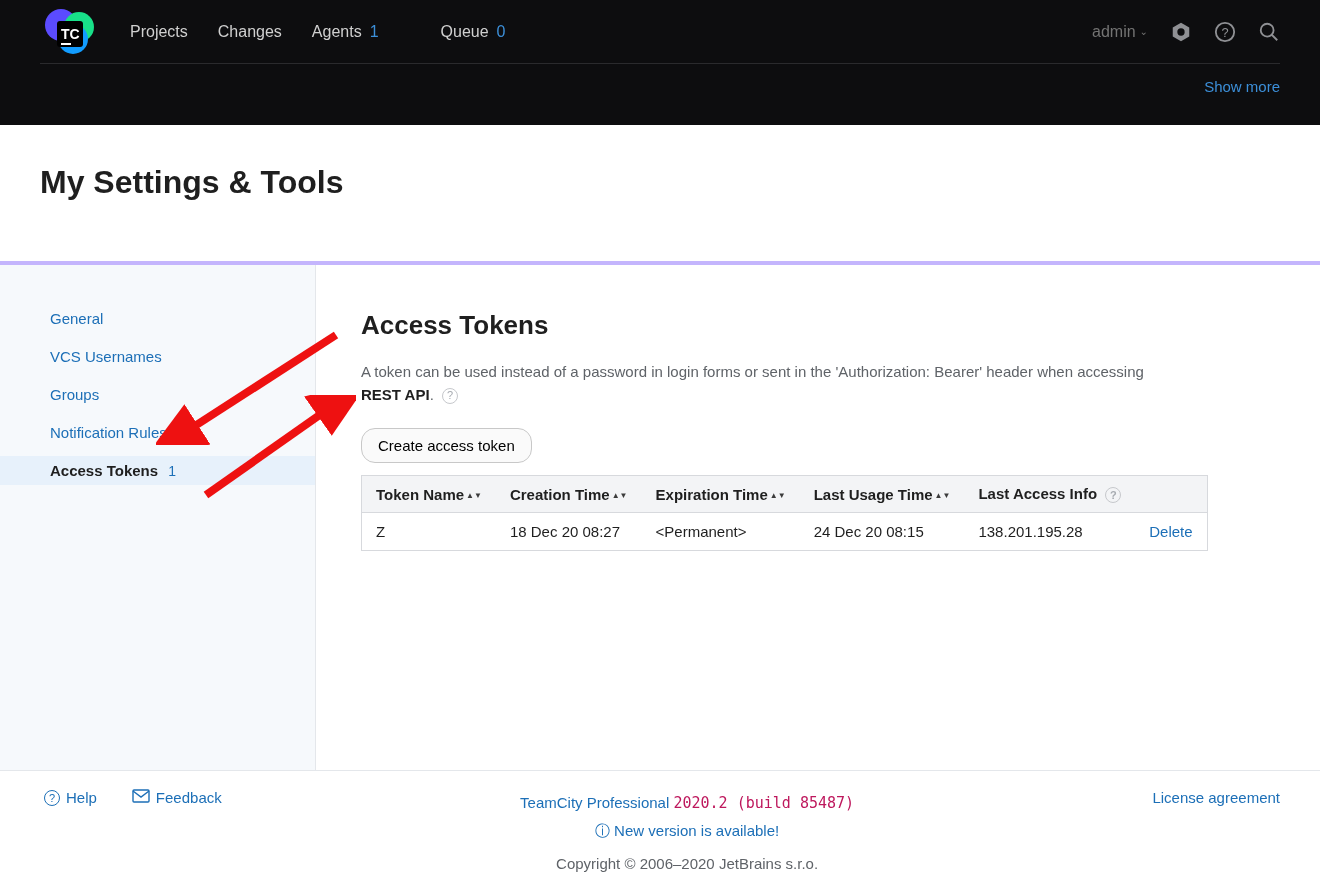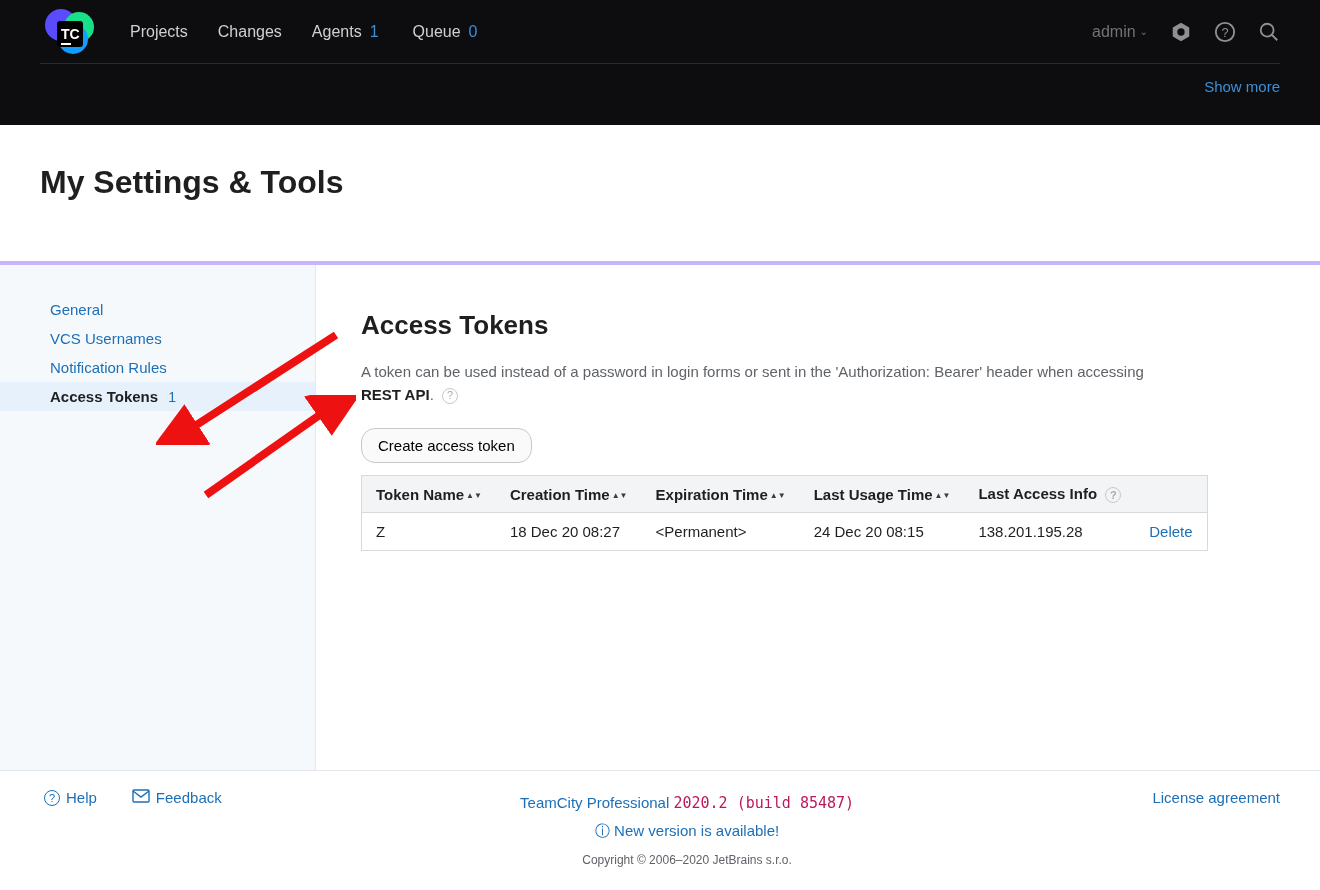--- a/index.html
+++ b/index.html
@@ -53,20 +53,21 @@
     border-right:1px solid #e4e7eb;
     padding:30px 0;
   }
   .side-item {
     display:flex; align-items:flex-end;
     padding:6px 20px 6px 50px;
     font-size:15px;
     color:#1c6fb7;
     cursor:pointer;
     gap:10px;
+    margin-top:9px;
   }
   .side-item.active {
     background:#e7f1fb;
     color:#1f1f1f;
     font-weight:700;
   }
   .side-badge {
     color:#1c6fb7;
     font-weight:400;
     font-size:14px;
@@ -121,21 +122,21 @@
     background:#fff;
     position:relative;
   }
   .footer-row { display:flex; align-items:flex-start; }
   .footer-left { display:flex; gap:35px; }
   .footer-left .f-item { color:#1c6fb7; display:flex; align-items:center; gap:6px; cursor:pointer; }
   .footer-center { flex:1; text-align:center; line-height:1.8; }
   .footer-center .tc-link { color:#1c6fb7; }
   .footer-center .muted { color:#be185d; font-family: monospace, "Segoe UI"; }
   .footer-center .nv { color:#1c6fb7; }
-  .footer-center .copy { color:#5f6368; font-size:12px; display:block; margin-top:6px; }
+  .footer-center .copy { color:#5f6368; font-size:15px; display:block; margin-top:6px; }
   .footer-right { color:#1c6fb7; cursor:pointer; }
 
   
   .arrow { position:absolute; pointer-events:none; }
 </style>
 </head>
 <body>
 
 <div class="topbar">
   <div class="topbar-row1">
@@ -153,21 +154,21 @@
       <div class="nav-item">
           <span>Projects</span>
         </div>
       <div class="nav-item">
           <span>Changes</span>
         </div>
       <div class="nav-item">
         <span>Agents</span>
         <span class="nav-badge">1</span>
       </div>
-      <div class="nav-item" style="margin-left:4px;">
+      <div class="nav-item" style="margin-left:32px;">
         <span>Queue</span>
         <span class="nav-badge">0</span>
       </div>
     </div>
     <div class="topbar-right">
       <div class="user">
         <span>admin</span>
         <span style="font-size:10px;">⌄</span>
       </div>
       <span class="ico">
@@ -200,20 +201,23 @@
 </div>
 
 <div class="body">
 
   <div class="sidebar">
     <div class="side-item">
         <span>General</span>
       </div>
     <div class="side-item">
         <span>VCS Usernames</span>
+      </div>
+    <div class="side-item">
+        <span>Groups</span>
       </div>
     <div class="side-item">
         <span>Notification Rules</span>
       </div>
     <div class="side-item active">
       <span>Access Tokens</span>
       <span class="side-badge">1</span>
     </div>
   </div>
 

